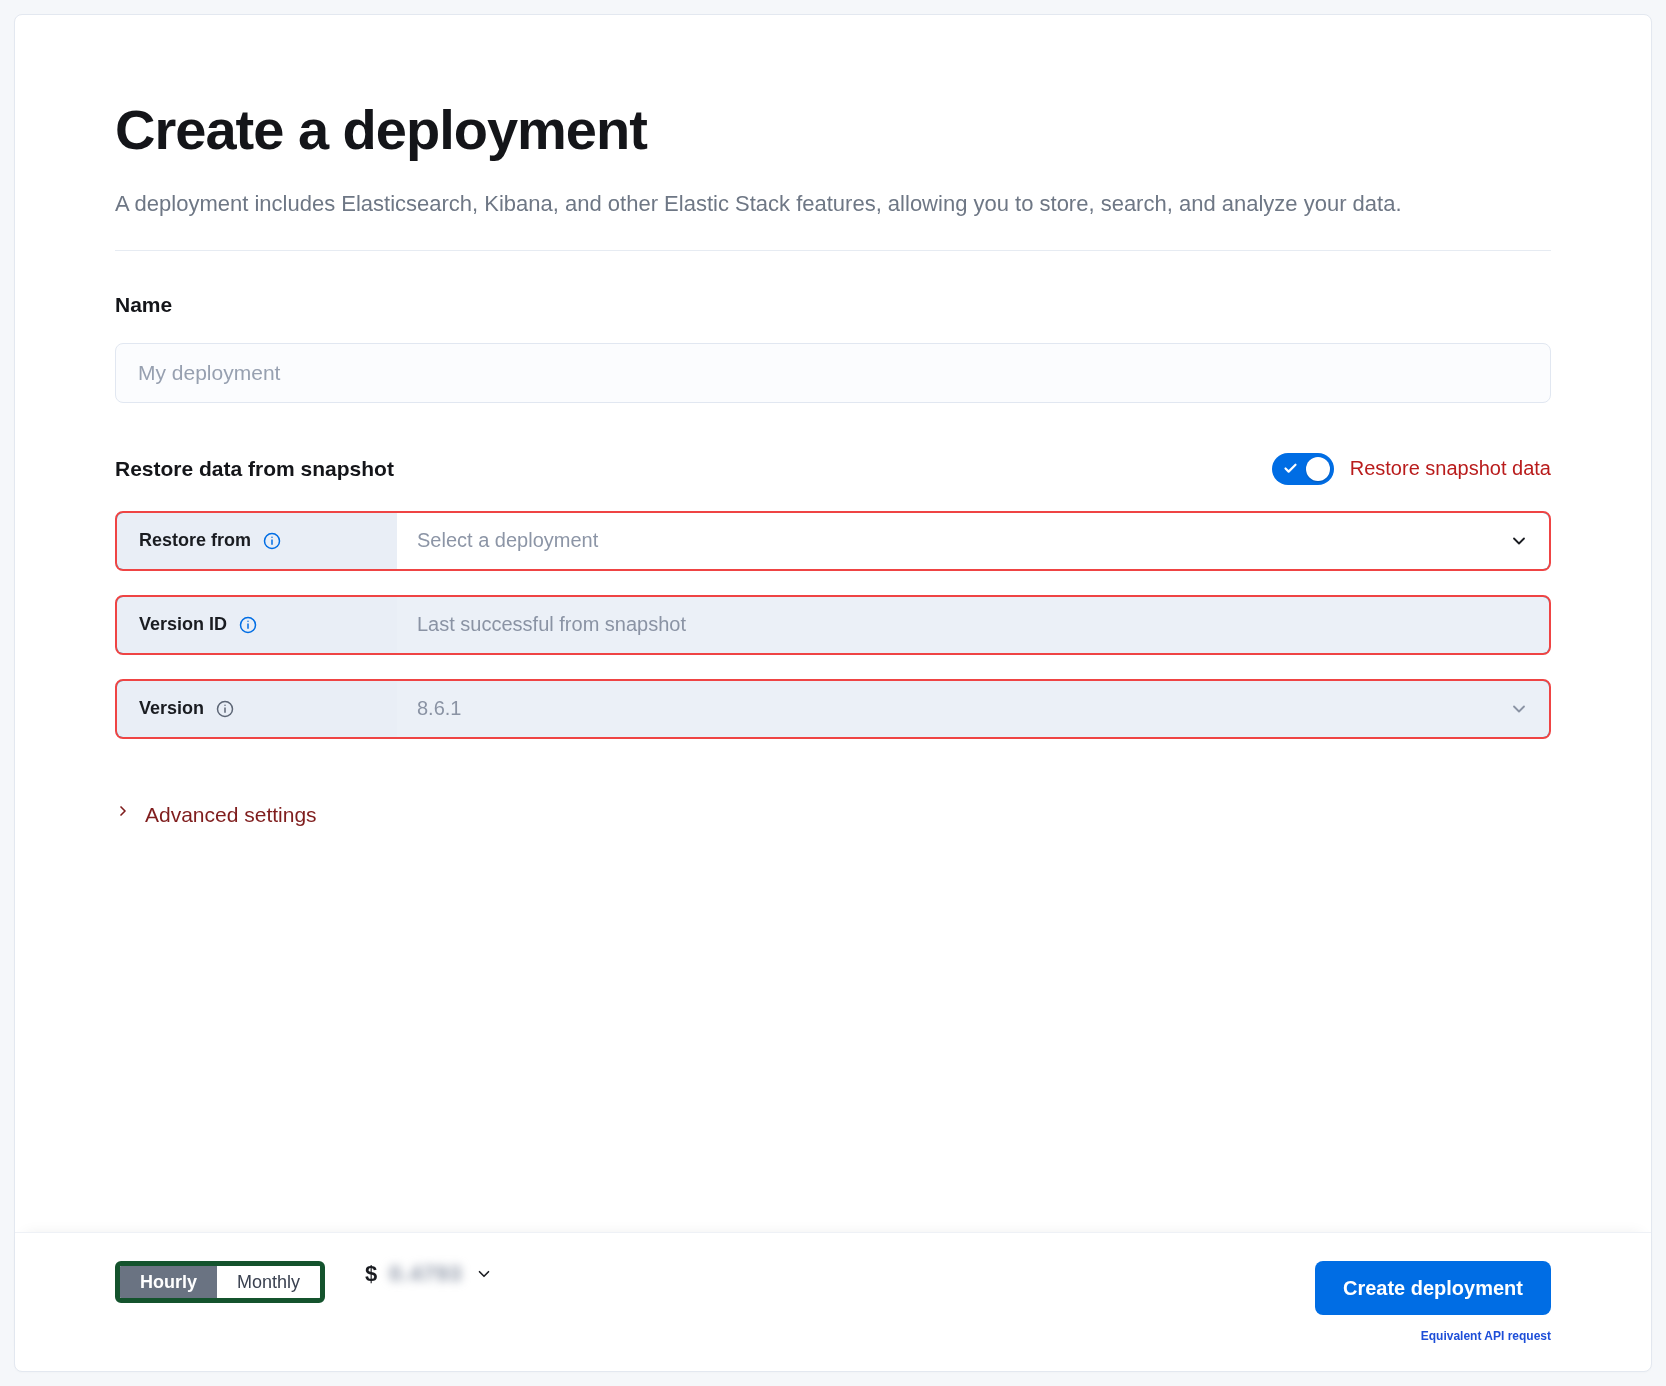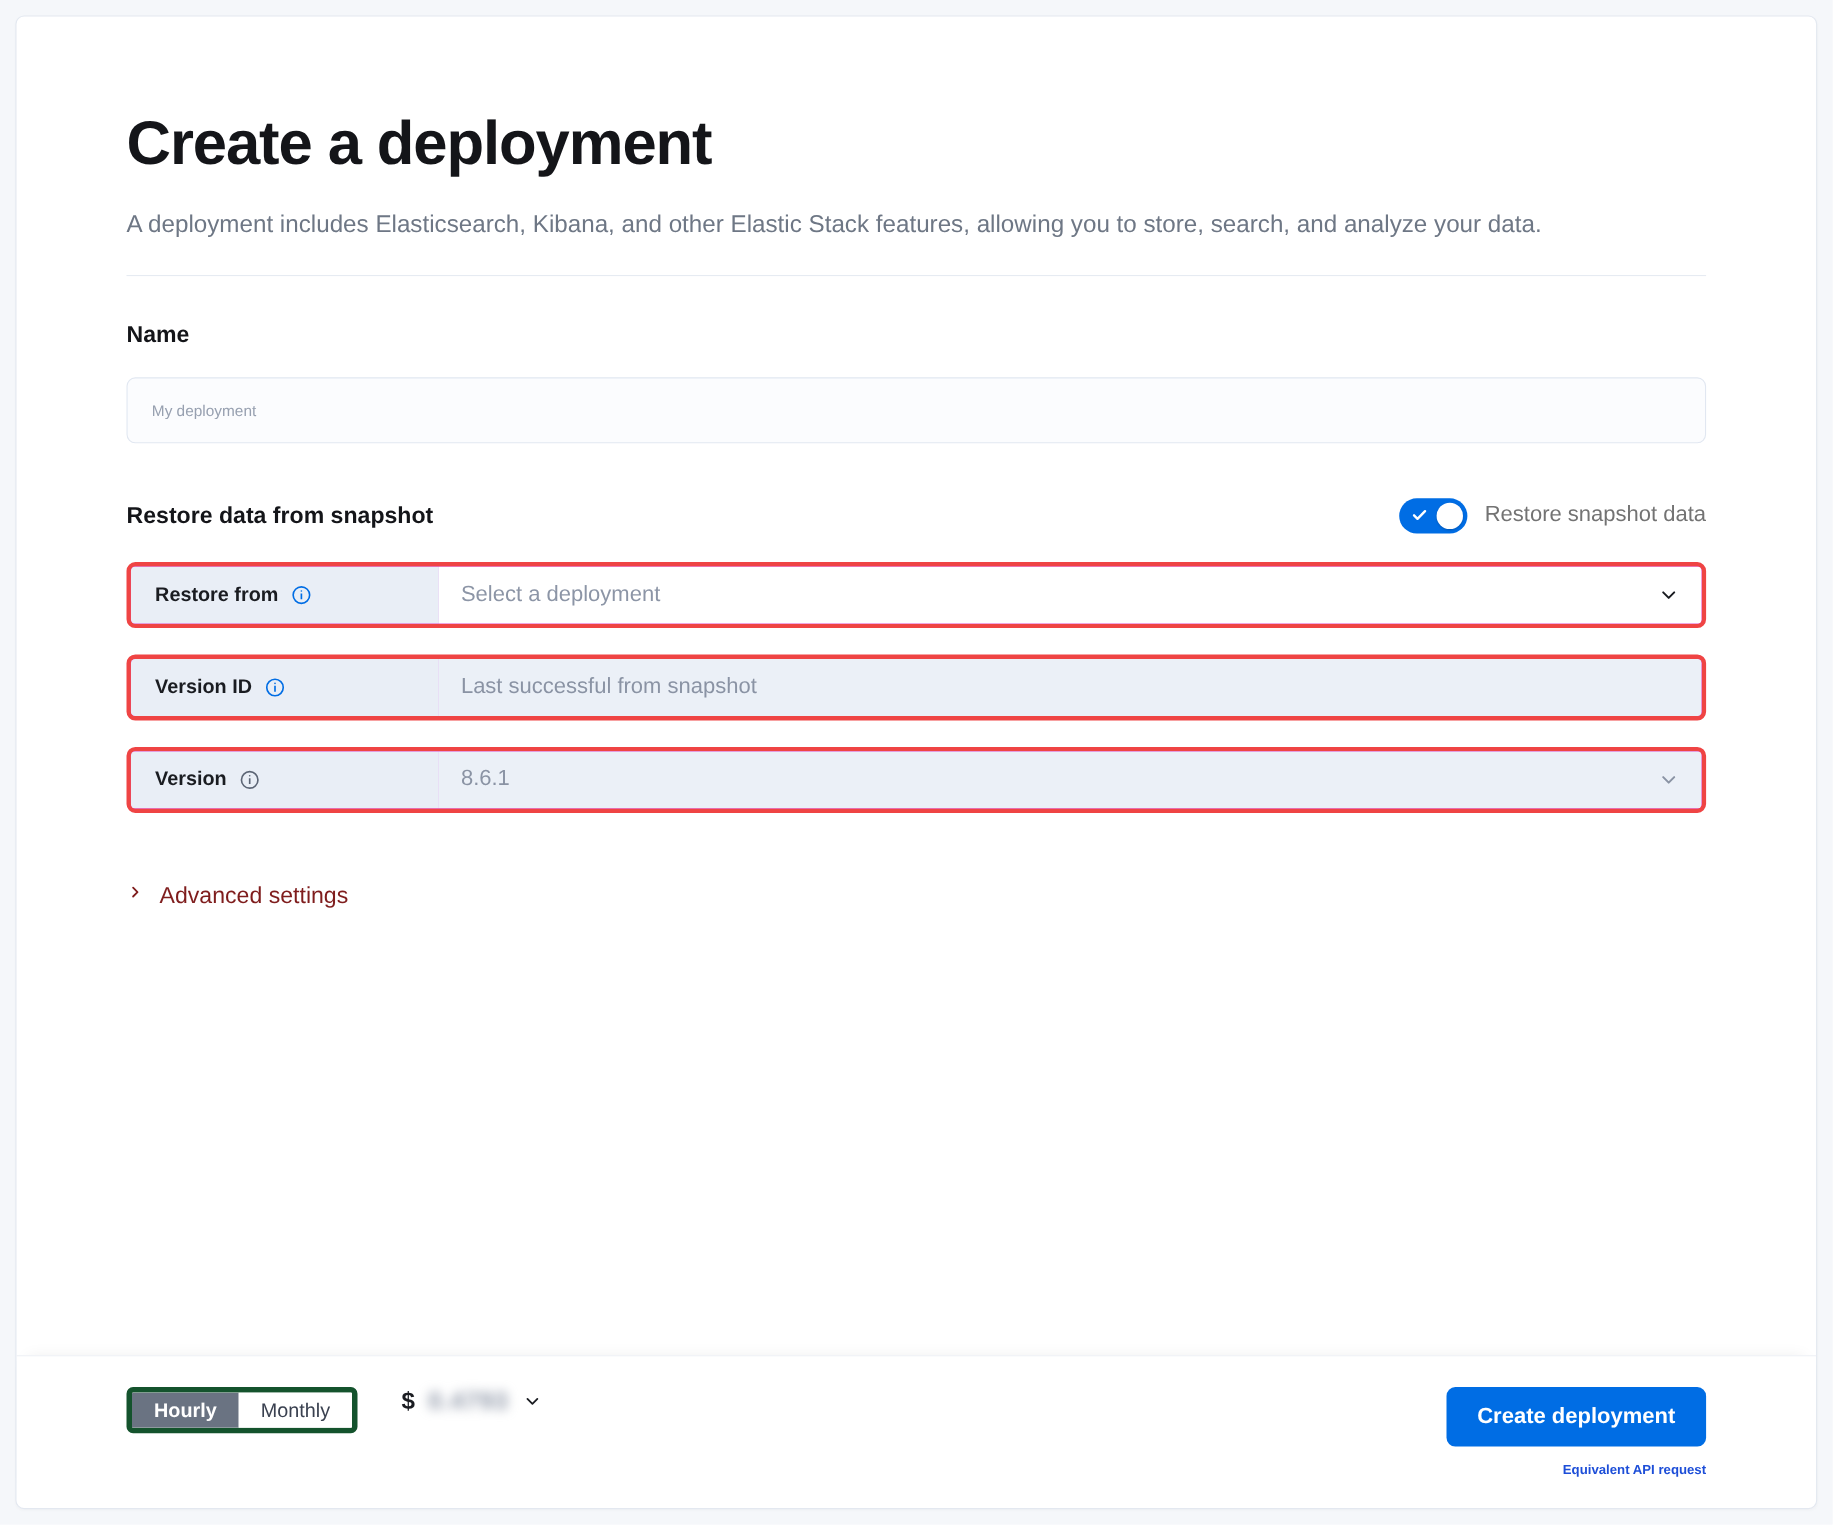--- a/index.html
+++ b/index.html
@@ -57,21 +57,21 @@
       color: #141519;
       margin-bottom: 26px;
     }
     .text-input {
       width: 100%;
       height: 60px;
       border: 1px solid #e1e7f1;
       border-radius: 8px;
       background: #fbfcfe;
       padding: 0 22px;
-      font-size: 14px;
+      font-size: 21px;
       color: #1a1c21;
     }
     .text-input::placeholder { color: #97a0b0; }
     .section-row {
       display: flex;
       align-items: center;
       justify-content: space-between;
       margin: 50px 0 26px 0;
       text-align: right;
     }
@@ -103,31 +103,31 @@
       height: 24px;
       background: #fff;
       border-radius: 50%;
       position: absolute;
       right: 4px;
       top: 4px;
       box-shadow: 0 1px 2px rgba(0,0,0,0.2);
     }
     .toggle-label {
       font-size: 20px;
-      color: #737373;
+      color: #b91c1c;
     }
     .field-row {
       display: flex;
       width: 100%;
-      border: 4px solid #ef4444;
+      border: 2px solid #ef4444;
       border-radius: 8px;
       margin-bottom: 24px;
       overflow: hidden;
       height: 60px;
-      background: #d946ef;
+      background: #0c4a6e;
     }
     .field-label {
       width: 280px;
       min-width: 280px;
       background: #e9eef6;
       display: flex;
       align-items: center;
       gap: 12px;
       padding: 0 22px;
       font-weight: 700;

